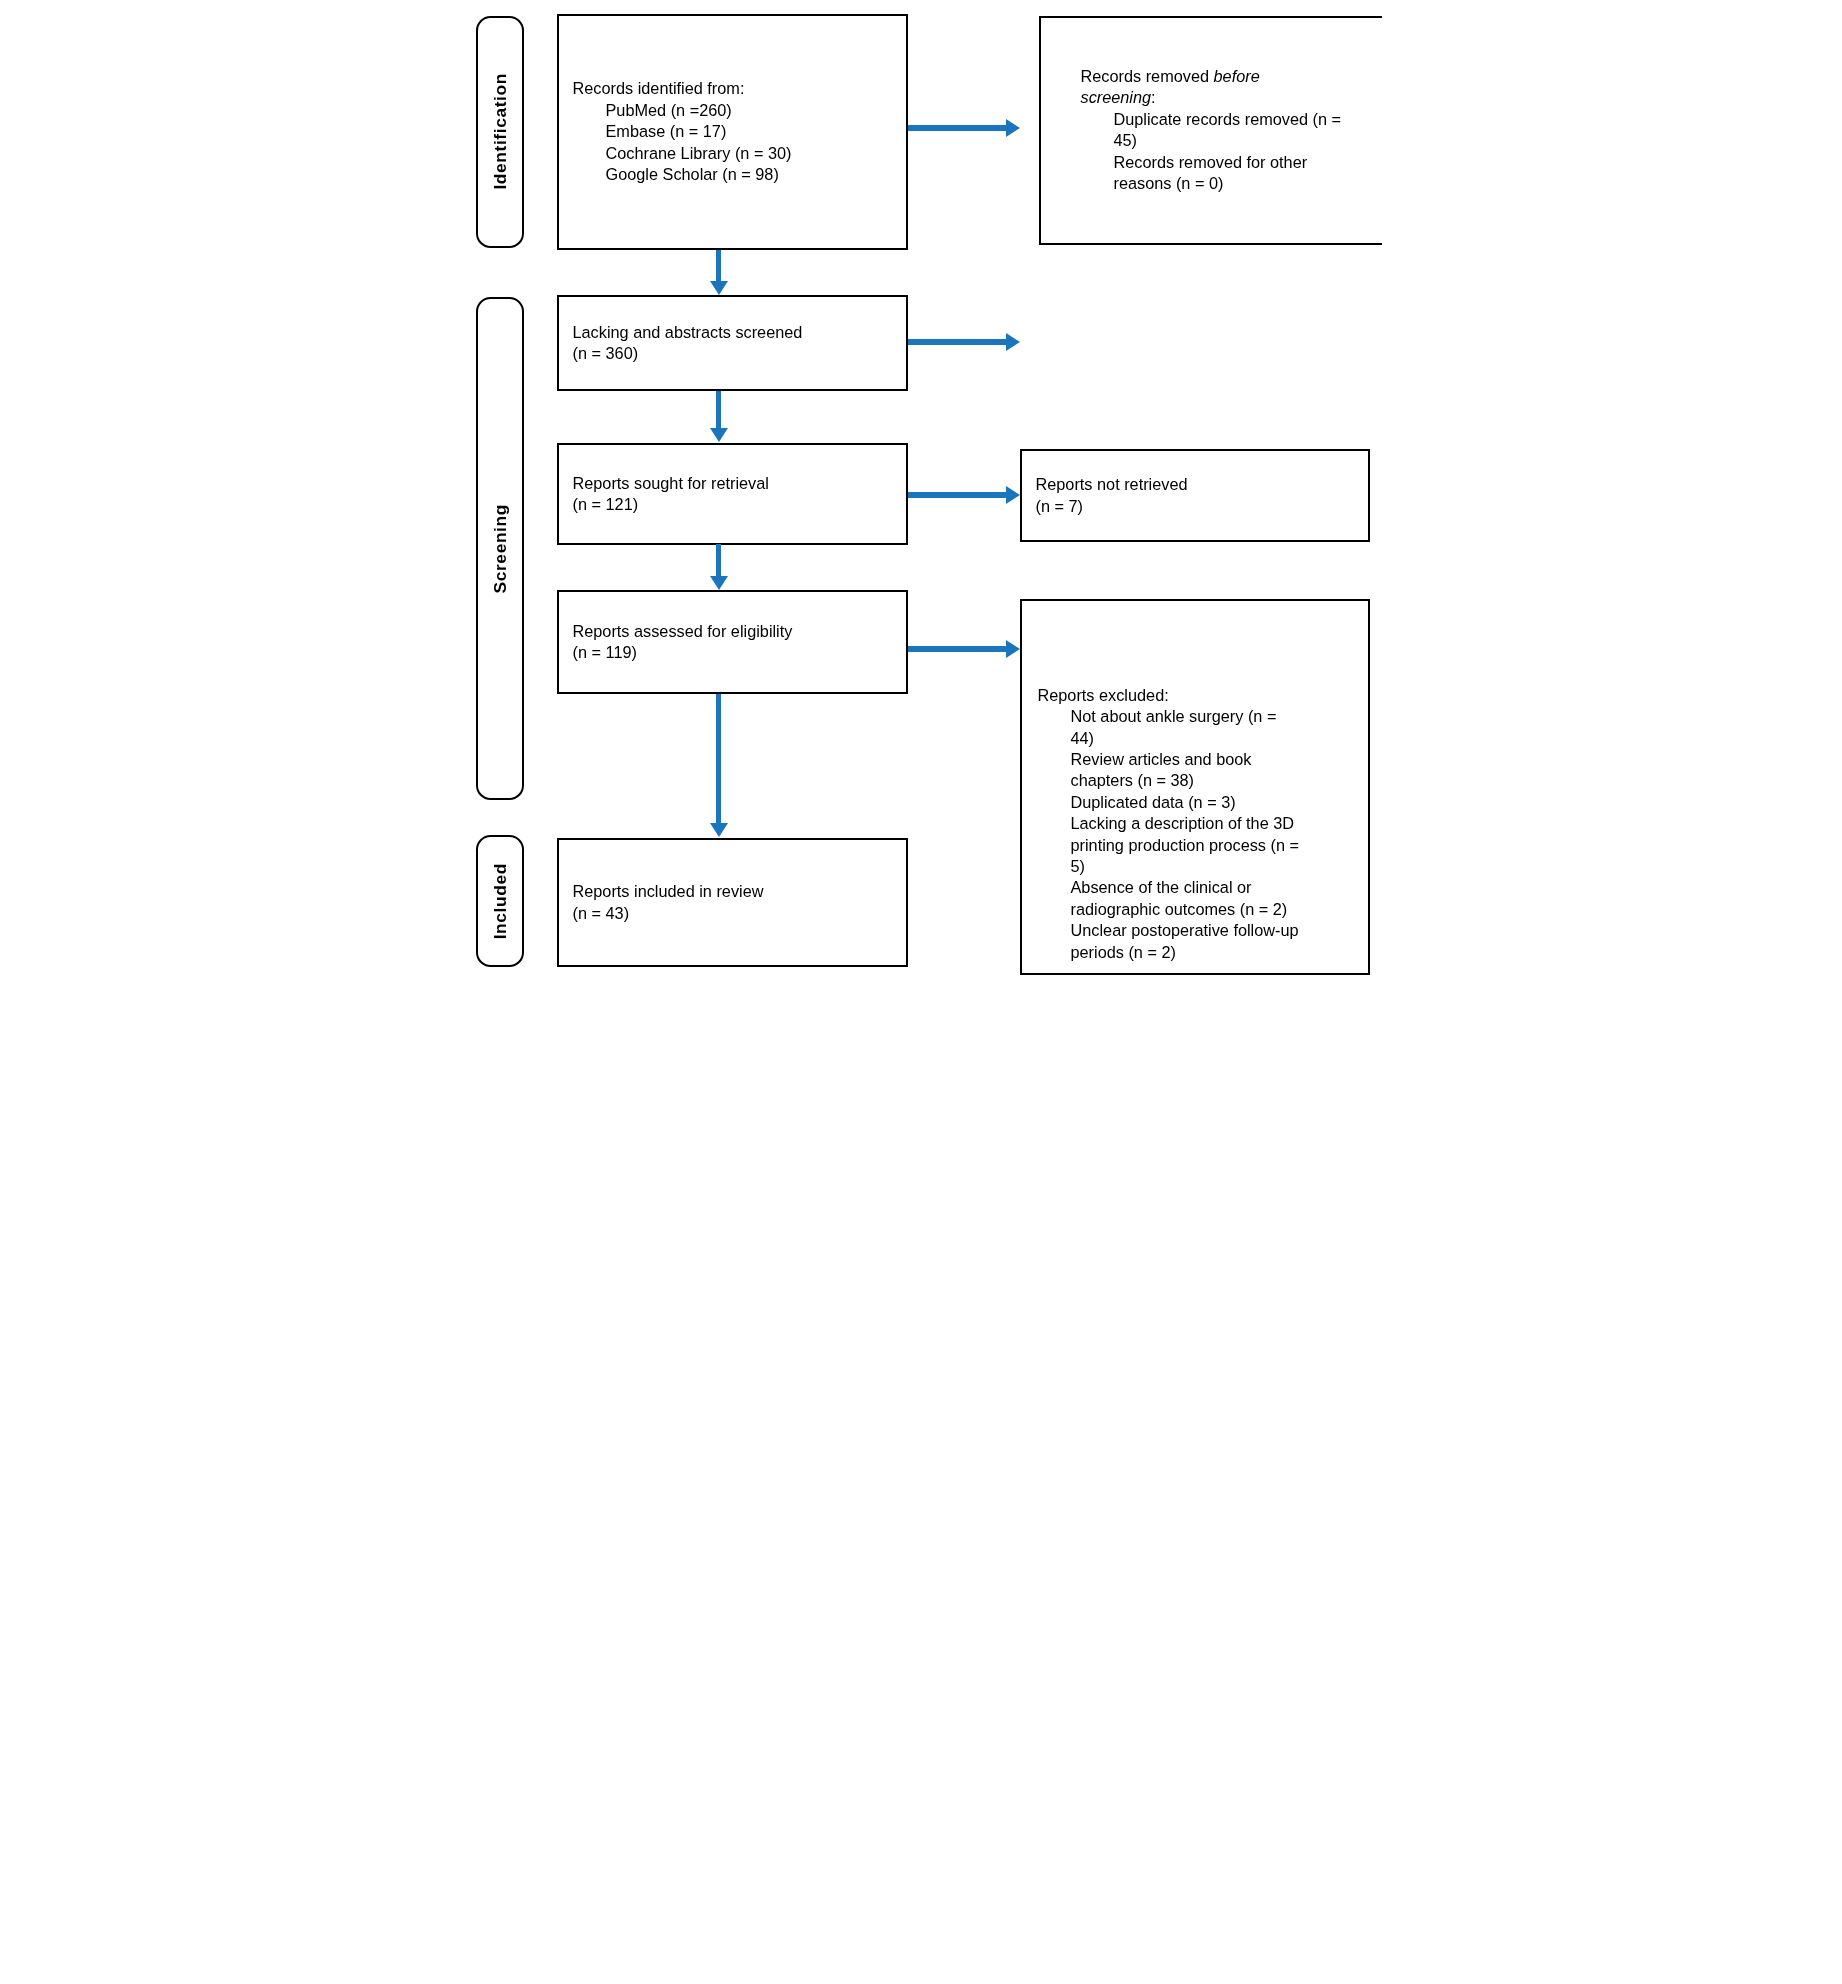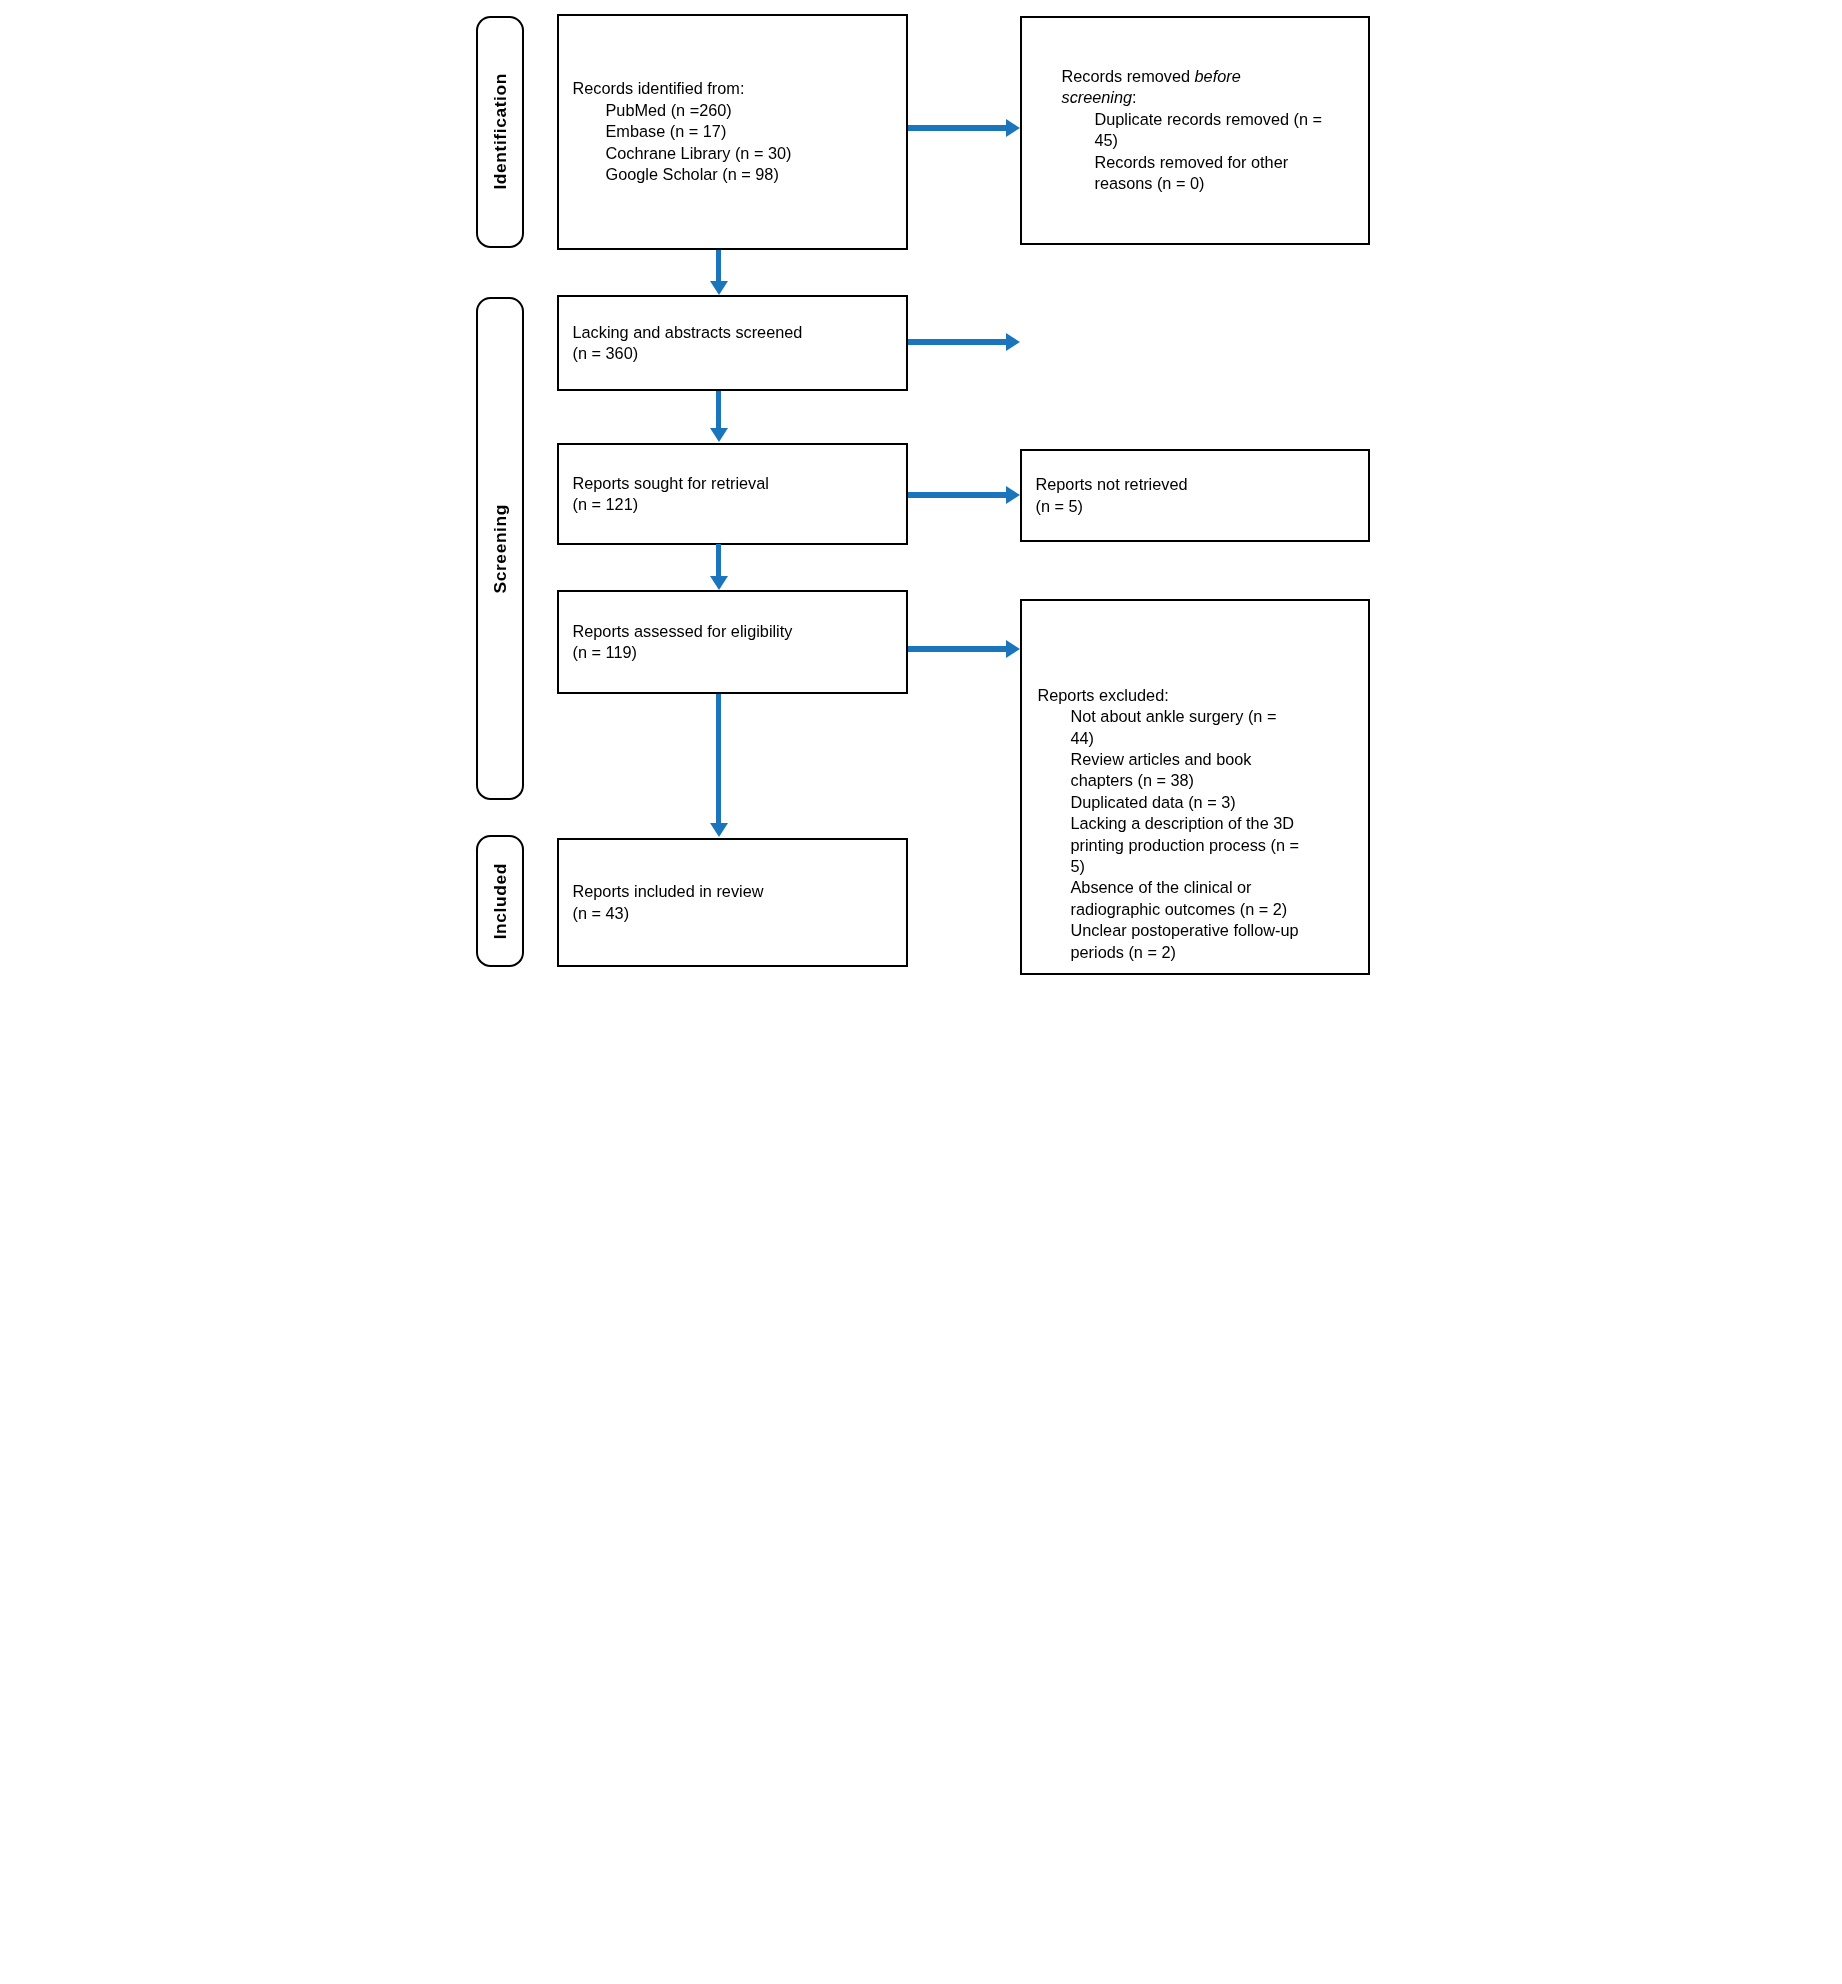--- a/index.html
+++ b/index.html
@@ -104,32 +104,32 @@
   <div class="box" style="left:96px;top:590px;width:351px;height:104px;">
     <div class="t-line">Reports assessed for eligibility</div>
     <div class="t-line">(n = 119)</div>
   </div>
 
   <div class="box" style="left:96px;top:838px;width:351px;height:129px;">
     <div class="t-line">Reports included in review</div>
     <div class="t-line">(n = 43)</div>
   </div>
 
-  <div class="box" style="left:559px;top:15.7px;width:350px;height:229px;padding-left:40px;">
+  <div class="box" style="left:578px;top:15.7px;width:350px;height:229px;padding-left:40px;">
     <div class="t-line w-rm">
       <span>Records removed </span><span class="it">before screening</span><span>:</span>
     </div>
     <div class="t-item w-r1">Duplicate records removed (n = 45)</div>
     <div class="t-item w-r1">Records removed for other reasons (n = 0)</div>
   </div>
 
 
   <div class="box" style="left:559px;top:449px;width:350px;height:93px;">
     <div class="t-line">Reports not retrieved</div>
-    <div class="t-line">(n = 5)</div>
+    <div class="t-line">(n = 7)</div>
   </div>
 
   <div class="box top-align" style="left:559px;top:599px;width:350px;height:376px;">
     <div class="t-line">Reports excluded:</div>
     <div class="t-item w-r4">Not about ankle surgery (n = 44)</div>
     <div class="t-item w-r4">Review articles and book chapters (n = 38)</div>
     <div class="t-item w-r4">Duplicated data (n = 3)</div>
     <div class="t-item w-r4">Lacking a description of the 3D printing production process (n = 5)</div>
     <div class="t-item w-r4">Absence of the clinical or radiographic outcomes (n = 2)</div>
     <div class="t-item w-r4">Unclear postoperative follow-up periods (n = 2)</div>

